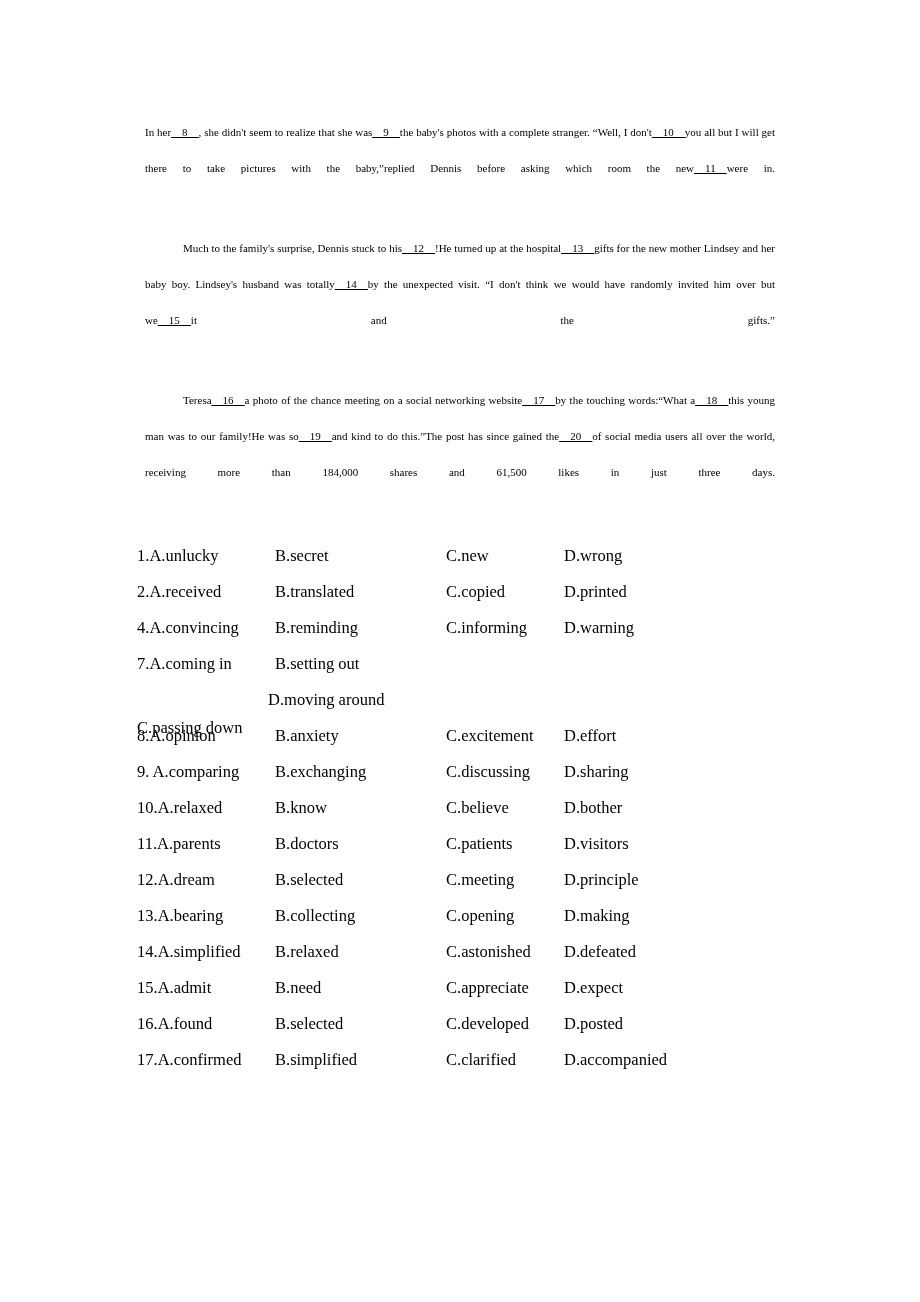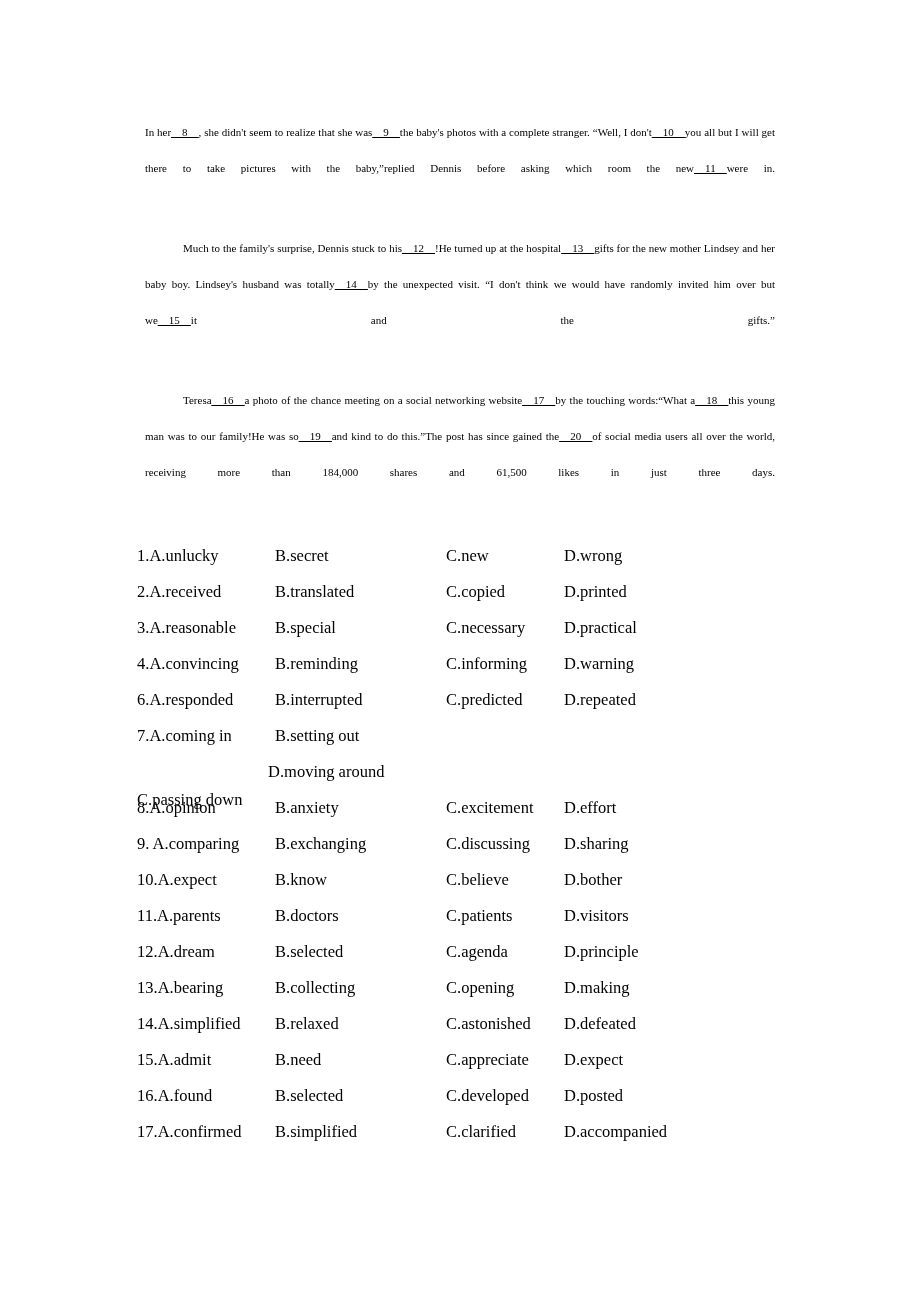--- a/index.html
+++ b/index.html
@@ -83,36 +83,24 @@
         <span class="col col-c">C.new</span>
         <span class="col col-d">D.wrong</span>
       </div>
       <div class="opt-row">
         <span class="col col-a"><span>2.</span><span>A.received</span></span>
         <span class="col col-b">B.translated</span>
         <span class="col col-c">C.copied</span>
         <span class="col col-d">D.printed</span>
       </div>
       <div class="opt-row">
-        <span class="col col-a"><span>3.</span><span>A.reasonable</span></span>
-        <span class="col col-b">B.special</span>
-        <span class="col col-c">C.necessary</span>
-        <span class="col col-d">D.practical</span>
-      </div>
-      <div class="opt-row">
         <span class="col col-a"><span>4.</span><span>A.convincing</span></span>
         <span class="col col-b">B.reminding</span>
         <span class="col col-c">C.informing</span>
         <span class="col col-d">D.warning</span>
-      </div>
-      <div class="opt-row">
-        <span class="col col-a"><span>6.</span><span>A.responded</span></span>
-        <span class="col col-b">B.interrupted</span>
-        <span class="col col-c">C.predicted</span>
-        <span class="col col-d">D.repeated</span>
       </div>
       <div class="opt-row">
         <span class="col col-a"><span>7.</span><span>A.coming in</span></span>
         <span class="col col-b">B.setting out</span>
       </div>
       <div class="opt-row">
         <span class="col col-a2">C.passing down</span>
         <span class="col col-b2">D.moving around</span>
       </div>
       <div class="opt-row">
@@ -121,35 +109,35 @@
         <span class="col col-c">C.excitement</span>
         <span class="col col-d">D.effort</span>
       </div>
       <div class="opt-row">
         <span class="col col-a"><span>9. </span><span>A.comparing</span></span>
         <span class="col col-b">B.exchanging</span>
         <span class="col col-c">C.discussing</span>
         <span class="col col-d">D.sharing</span>
       </div>
       <div class="opt-row">
-        <span class="col col-a"><span>10.</span><span>A.expect</span></span>
+        <span class="col col-a"><span>10.</span><span>A.relaxed</span></span>
         <span class="col col-b">B.know</span>
         <span class="col col-c">C.believe</span>
         <span class="col col-d">D.bother</span>
       </div>
       <div class="opt-row">
         <span class="col col-a"><span>11.</span><span>A.parents</span></span>
         <span class="col col-b">B.doctors</span>
         <span class="col col-c">C.patients</span>
         <span class="col col-d">D.visitors</span>
       </div>
       <div class="opt-row">
         <span class="col col-a"><span>12.</span><span>A.dream</span></span>
         <span class="col col-b">B.selected</span>
-        <span class="col col-c">C.agenda</span>
+        <span class="col col-c">C.meeting</span>
         <span class="col col-d">D.principle</span>
       </div>
       <div class="opt-row">
         <span class="col col-a"><span>13.</span><span>A.bearing</span></span>
         <span class="col col-b">B.collecting</span>
         <span class="col col-c">C.opening</span>
         <span class="col col-d">D.making</span>
       </div>
       <div class="opt-row">
         <span class="col col-a"><span>14.</span><span>A.simplified</span></span>

